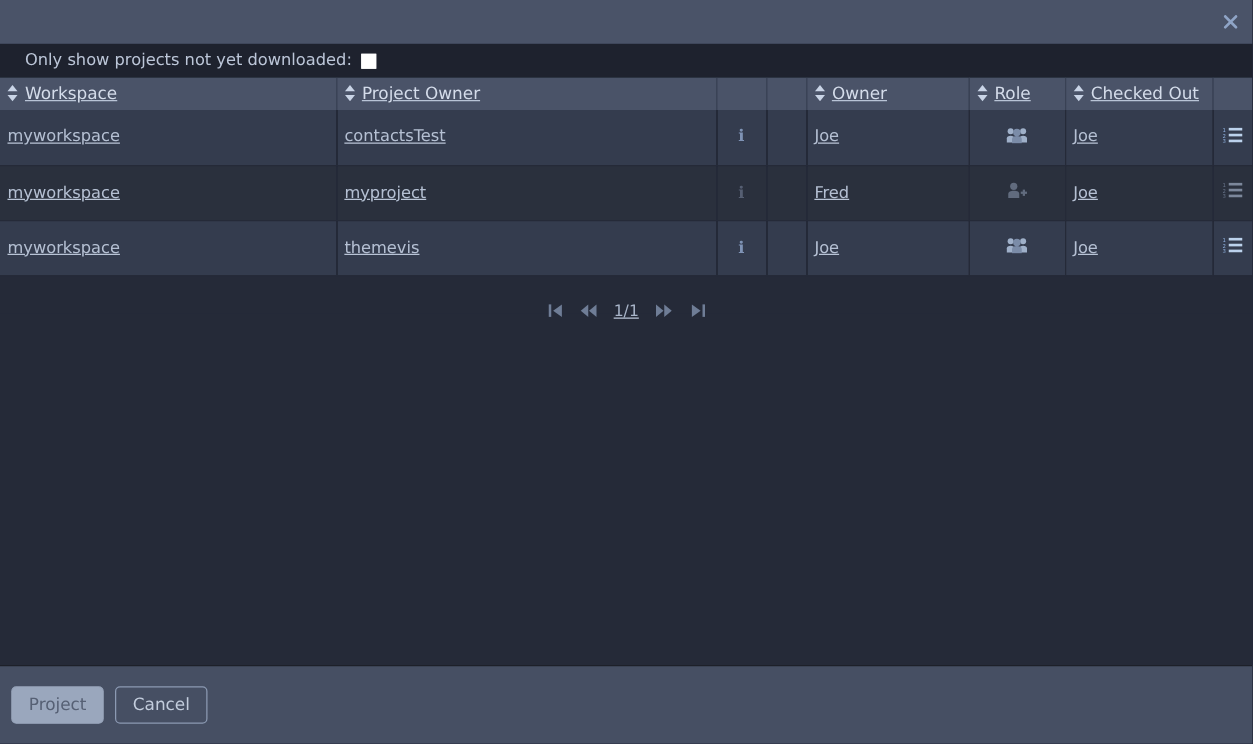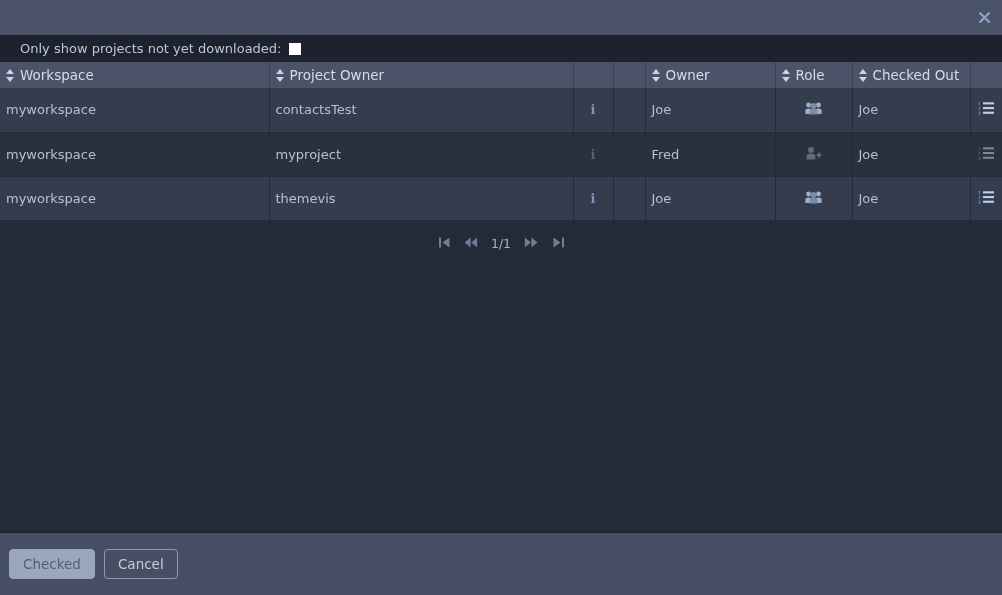--- a/index.html
+++ b/index.html
@@ -83,20 +83,21 @@
     display: inline-block;
     cursor: pointer;
     flex: 0 0 12px;
   }
 
   
   .table-wrap {
     flex: 1 1 auto;
     background: #252a38;
     overflow: hidden;
+    text-decoration: underline;
   }
   table.grid {
     width: 1002px;
     border-collapse: collapse;
     table-layout: fixed;
   }
   table.grid thead tr {
     height: 26px;
     background: #4a5368;
   }
@@ -168,25 +169,25 @@
   
   .role-ic { display: inline-block; vertical-align: middle; cursor: pointer; }
 
   
   .list-ic { display: inline-block; vertical-align: middle; cursor: pointer; }
 
   
   .pager {
     height: 30px;
     display: flex;
-    align-items: flex-end;
+    align-items: flex-start;
     justify-content: center;
     gap: 11px;
     background: #252a38;
-    padding-top: 6px;
+    padding-top: 20px;
   }
   .pg-btn {
     display: inline-flex;
     align-items: center;
     justify-content: center;
     width: 16px;
     height: 16px;
     cursor: pointer;
     color: #6f7d96;
   }
@@ -423,17 +424,17 @@
           <path d="M1.5 1.5 L1.5 11.5 L8.5 6.5 Z" fill="#6f7d96"></path>
           <rect x="10" y="1.5" width="2" height="10" fill="#6f7d96"></rect>
         </svg>
       </span>
     </div>
 
     <div class="spacer"></div>
   </div>
 
   <div class="footer">
-    <button class="btn btn-disabled" disabled="">Checked</button>
+    <button class="btn btn-disabled" disabled="">Project</button>
     <button class="btn btn-outline">Cancel</button>
   </div>
 
 </div>
 
 </body></html>

